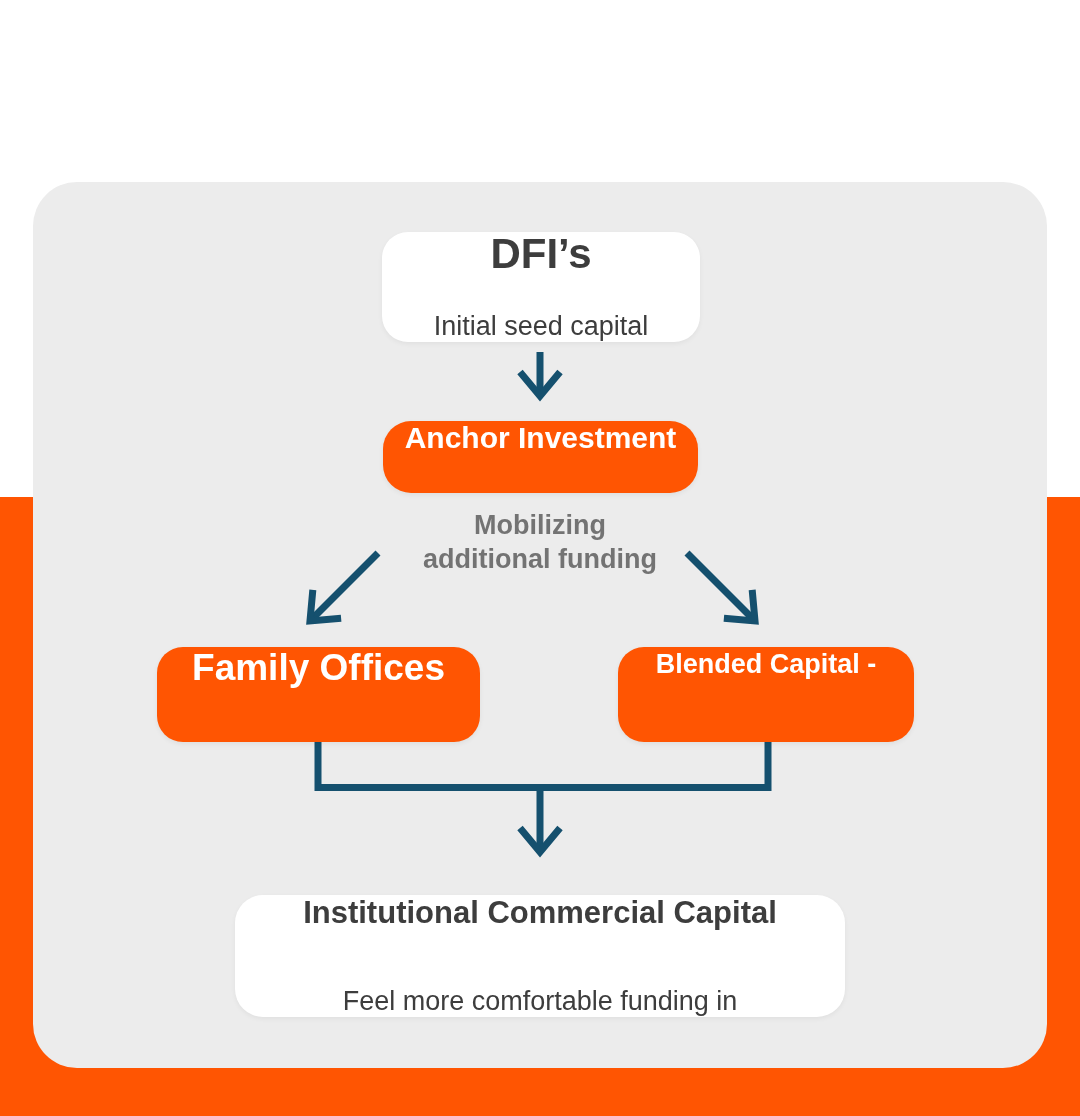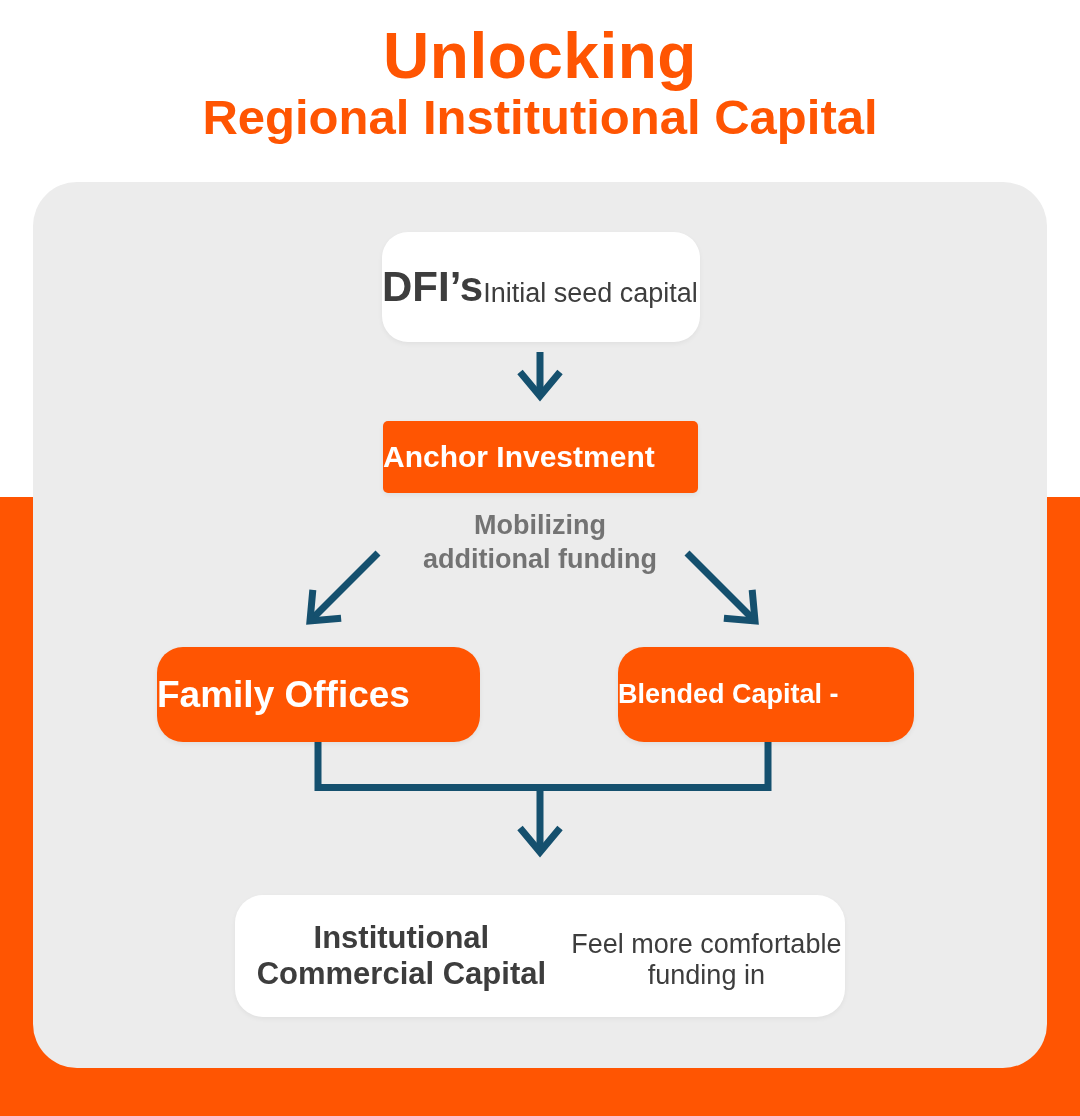--- a/index.html
+++ b/index.html
@@ -42,42 +42,42 @@
   }
   .title2 {
     margin: 0;
     font-size: 49px;
     font-weight: bold;
     line-height: 1.1;
   }
   .node {
     position: absolute;
     display: flex;
-    flex-direction: row;
+    flex-direction: column;
     align-items: center;
-    justify-content: flex-start;
+    justify-content: space-between;
     text-align: center;
     box-sizing: border-box;
   }
   .white-box {
     background: #ffffff;
     color: #3D3D3D;
     box-shadow: 0 2px 5px rgba(0,0,0,0.05);
   }
   .orange-btn {
     background: #FF5502;
     color: #ffffff;
     font-weight: bold;
     box-shadow: 0 2px 5px rgba(0,0,0,0.06);
   }
   .dfi-box { left: 382px; top: 232px; width: 318px; height: 110px; border-radius: 26px; }
   .dfi-title { font-size: 42px; font-weight: bold; line-height: 1.05; }
   .dfi-sub { font-size: 27px; margin-top: 13px; }
 
-  .anchor-btn { left: 383px; top: 421px; width: 315px; height: 72px; border-radius: 5px; font-size: 30px; }
+  .anchor-btn { left: 383px; top: 421px; width: 315px; height: 72px; border-radius: 28px; font-size: 30px; }
 
   .mobilizing {
     position: absolute;
     left: 290px; top: 509px; width: 500px;
     text-align: center;
     color: #737373;
     font-size: 27px;
     font-weight: 600;
     line-height: 1.25;
   }
@@ -104,24 +104,20 @@
   }
 </style>
 </head>
 <body>
 
 <div class="canvas">
 
   <div class="orange-band"></div>
   <div class="panel"></div>
 
-  <div class="page-header">
-    <h1 class="title1">Unlocking</h1>
-    <h2 class="title2">Regional Institutional Capital</h2>
-  </div>
 
   <svg class="arrows" width="1080" height="1116" viewBox="0 0 1080 1116" xmlns="http://www.w3.org/2000/svg">
     <defs>
       <marker id="chev" markerUnits="userSpaceOnUse" markerWidth="48" markerHeight="48" viewBox="0 0 48 48" refX="36" refY="24" orient="auto">
         <path d="M12,4 L36,24 L12,44" fill="none" stroke="#15506E" stroke-width="7"></path>
       </marker>
     </defs>
     <line class="connector" x1="540" y1="352" x2="540" y2="396" marker-end="url(#chev)"></line>
     <line class="connector" x1="378" y1="553" x2="310" y2="621" marker-end="url(#chev)"></line>
     <line class="connector" x1="687" y1="553" x2="755" y2="621" marker-end="url(#chev)"></line>

